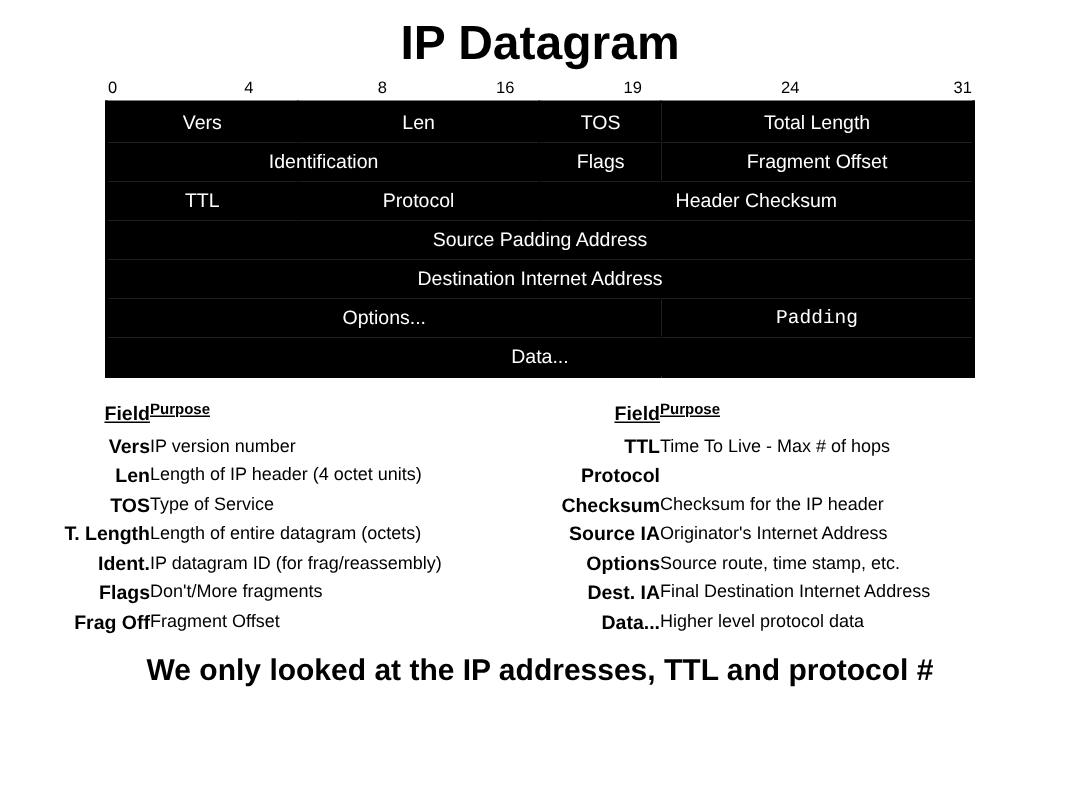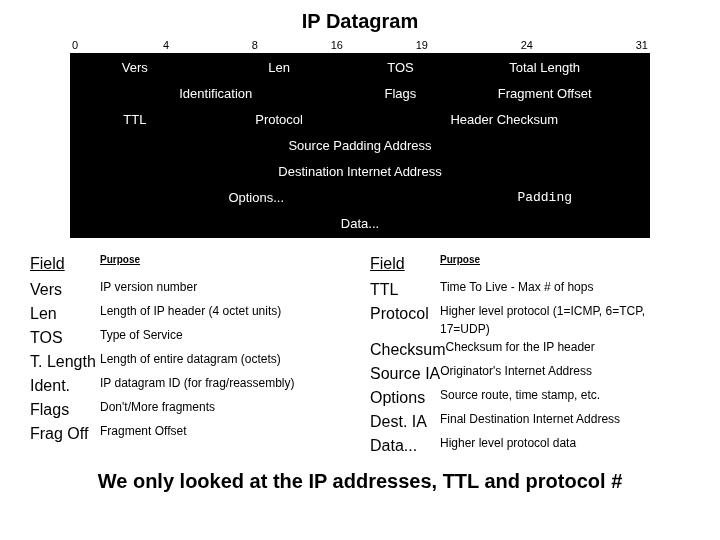--- a/index.html
+++ b/index.html
@@ -15,21 +15,21 @@
     .page {
       width: 720px;
       height: 540px;
       padding: 10px 20px;
       display: flex;
       flex-direction: column;
       align-items: center;
     }
 
     .title {
-      font-size: 20px;
+      font-size: 32px;
       font-weight: bold;
       margin-bottom: 6px;
       text-align: center;
     }
 
     .diagram-container {
       width: 580px;
     }
 
     .ruler-row {
@@ -80,22 +80,23 @@
     }
 
     .field-row {
       display: flex;
       font-size: 12px;
       line-height: 1.5;
     }
 
     .field-name {
       min-width: 70px;
-      font-weight: normal;
-      font-size: 16px;
+      font-weight: bold;
+      font-size: 13px;
+      text-align: right;
     }
 
     .field-purpose {
       font-size: 12px;
     }
 
     .footer-text {
       font-size: 20px;
       font-weight: bold;
       margin-top: 12px;
@@ -207,21 +208,20 @@
       <div class="field-row">
         <span class="field-name field-header">Field</span>
         <span class="field-header">Purpose</span>
       </div>
       <div class="field-row">
         <span class="field-name">TTL</span>
         <span class="field-purpose">Time To Live - Max # of hops</span>
       </div>
       <div class="field-row">
         <span class="field-name">Protocol</span>
-        <span class="field-purpose">Higher level protocol (1=ICMP, 6=TCP, 17=UDP)</span>
       </div>
       <div class="field-row">
         <span class="field-name">Checksum</span>
         <span class="field-purpose">Checksum for the IP header</span>
       </div>
       <div class="field-row">
         <span class="field-name">Source IA</span>
         <span class="field-purpose">Originator's Internet Address</span>
       </div>
       <div class="field-row">

